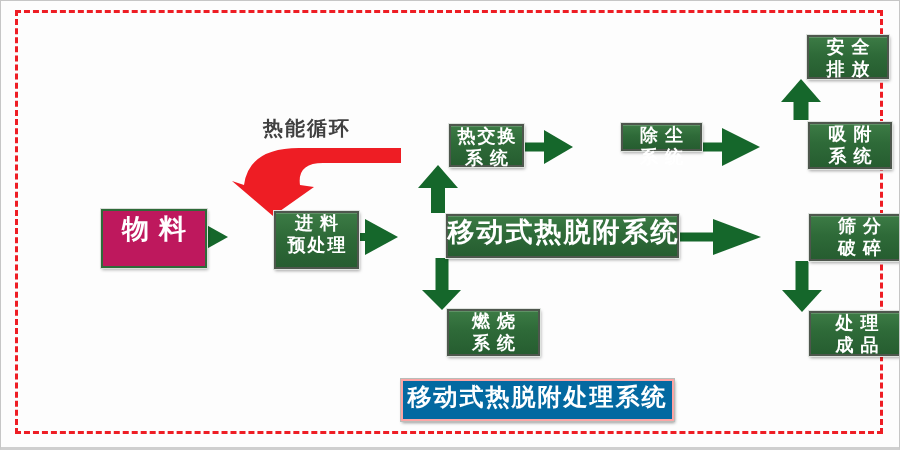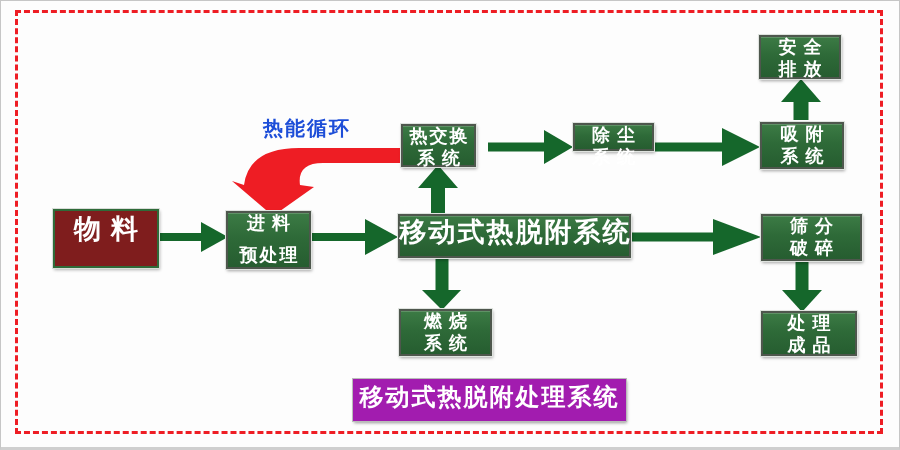--- a/index.html
+++ b/index.html
@@ -8,43 +8,43 @@
     border:1px solid #c6c6c6;border-bottom:3px solid #cfcfcf;
     box-sizing:border-box;overflow:hidden;
     font-family:"Liberation Sans","DejaVu Sans",sans-serif;
   }
   .dashed-frame{
     position:absolute;left:14px;top:9px;width:868px;height:424px;
     border:3px dashed #ee1d24;box-sizing:border-box;pointer-events:none;
   }
   svg.arrows{position:absolute;left:0;top:0;width:900px;height:450px;}
   .node{
-    position:absolute;display:flex;flex-direction:column;align-items:center;justify-content:space-between;
-    box-sizing:border-box;color:#fff;font-weight:bold;text-align:center;
+    position:absolute;display:flex;flex-direction:column;align-items:center;justify-content:flex-start;
+    box-sizing:border-box;color:#fff;font-weight:bold;text-align:center;margin-left:48px;
   }
   .gbox{
     background:linear-gradient(180deg,#3c7b45 0%,#2e6a38 45%,#265d30 100%);
     border:2px solid #4e574d;
     box-shadow:0 0 0 1px #dfe3df,1px 2px 3px rgba(0,0,0,.35),inset 0 1px 0 rgba(255,255,255,.18);
   }
   .gbox .line{font-size:18px;line-height:1.2;letter-spacing:7px;text-indent:7px;white-space:nowrap;}
   .gbox .line.tight{letter-spacing:2px;text-indent:2px;}
   .redbox{
-    background:#7f1d1d;border:2px solid #2f6b39;
+    background:#be185d;border:2px solid #2f6b39;
     box-shadow:0 0 0 1px #d9ddd9,1px 2px 3px rgba(0,0,0,.3);
   }
   .redbox .line{font-size:27px;letter-spacing:10px;text-indent:10px;}
   .mainbox .line{font-size:27px;letter-spacing:2px;text-indent:2px;white-space:nowrap;}
   .caption{
-    background:#a21caf;border:2px solid #a21caf;
+    background:#0369a1;border:2px solid #fca5a5;
     box-shadow:0 0 0 1px #b9bdb9,1px 2px 3px rgba(0,0,0,.4);
   }
   .caption .line{font-size:24px;letter-spacing:2px;white-space:nowrap;}
   .recycle-label{
-    position:absolute;left:262px;top:114px;color:#1d4ed8;font-weight:bold;
+    position:absolute;left:262px;top:114px;color:#404040;font-weight:bold;
     font-size:20px;letter-spacing:2px;white-space:nowrap;
   }
 </style>
 </head>
 <body>
 
 <div class="stage">
 
   <div class="dashed-frame"></div>
 

